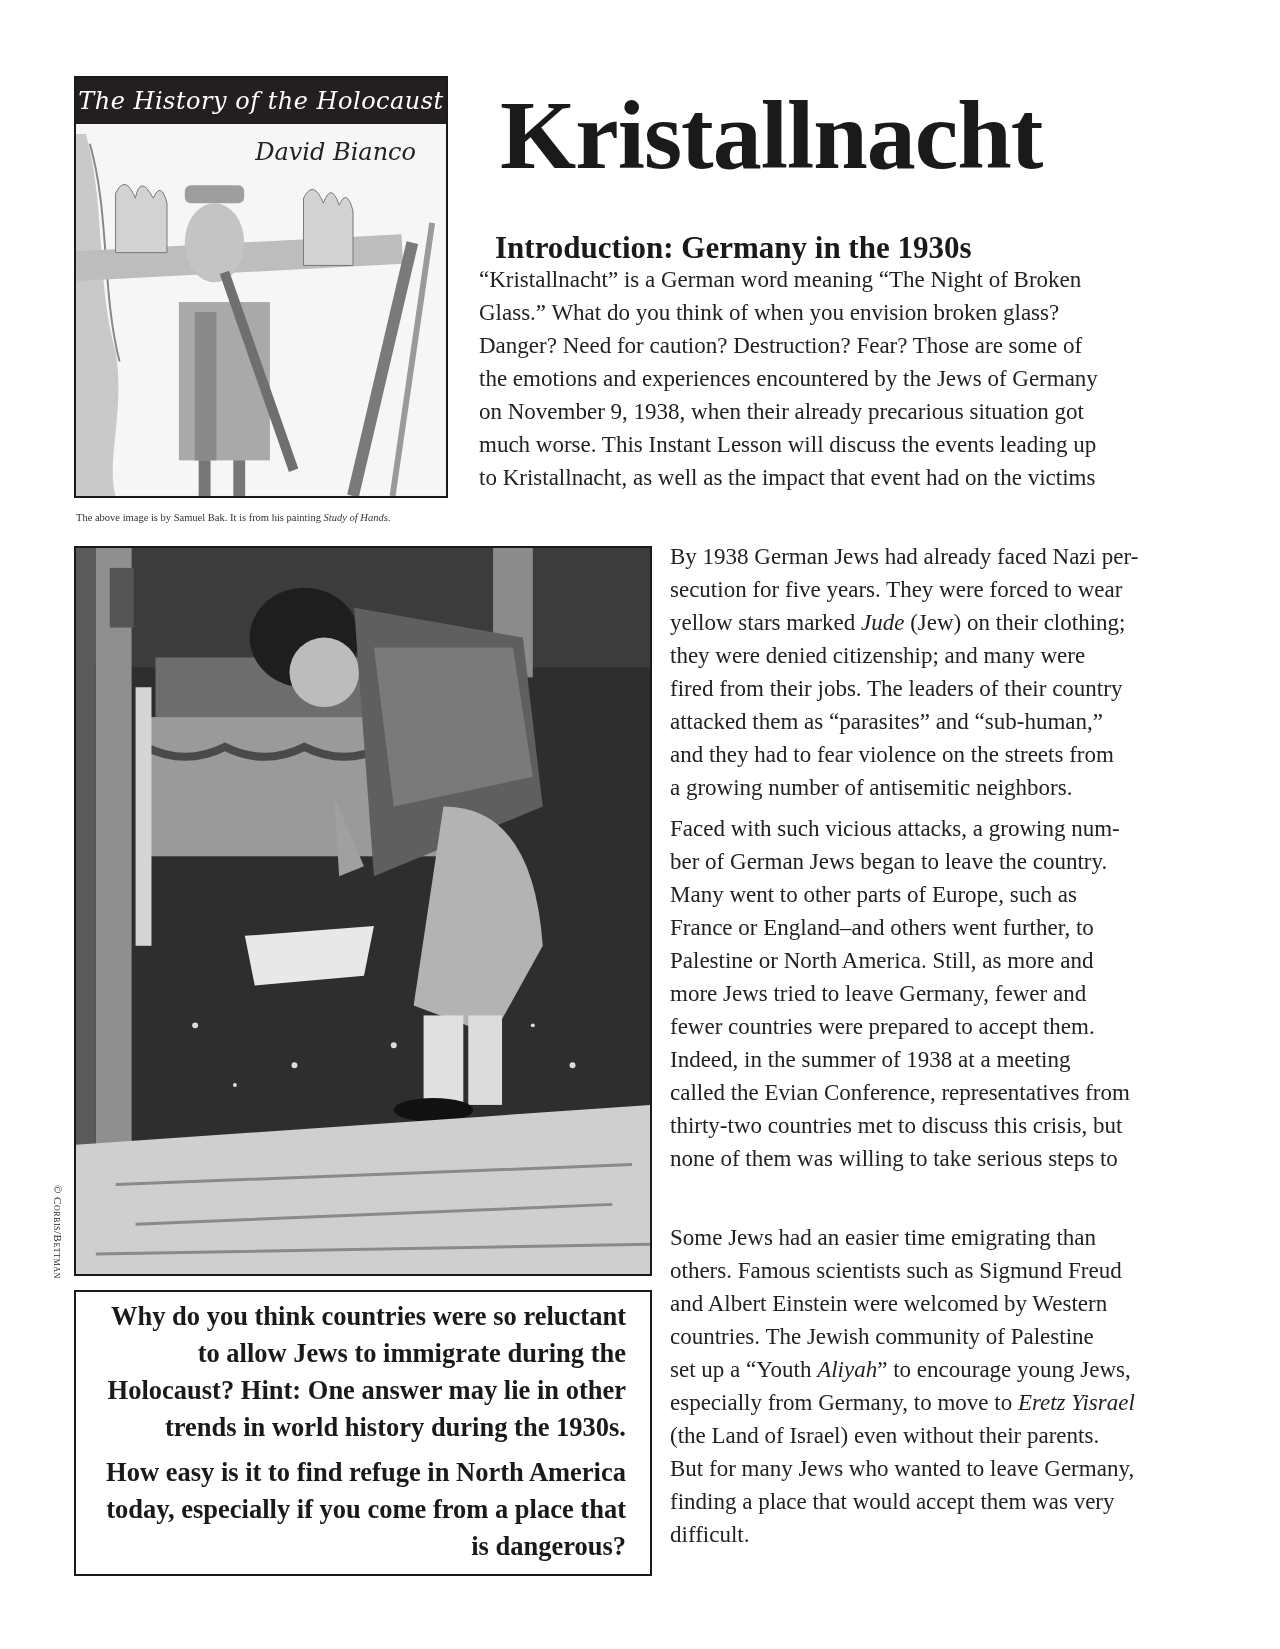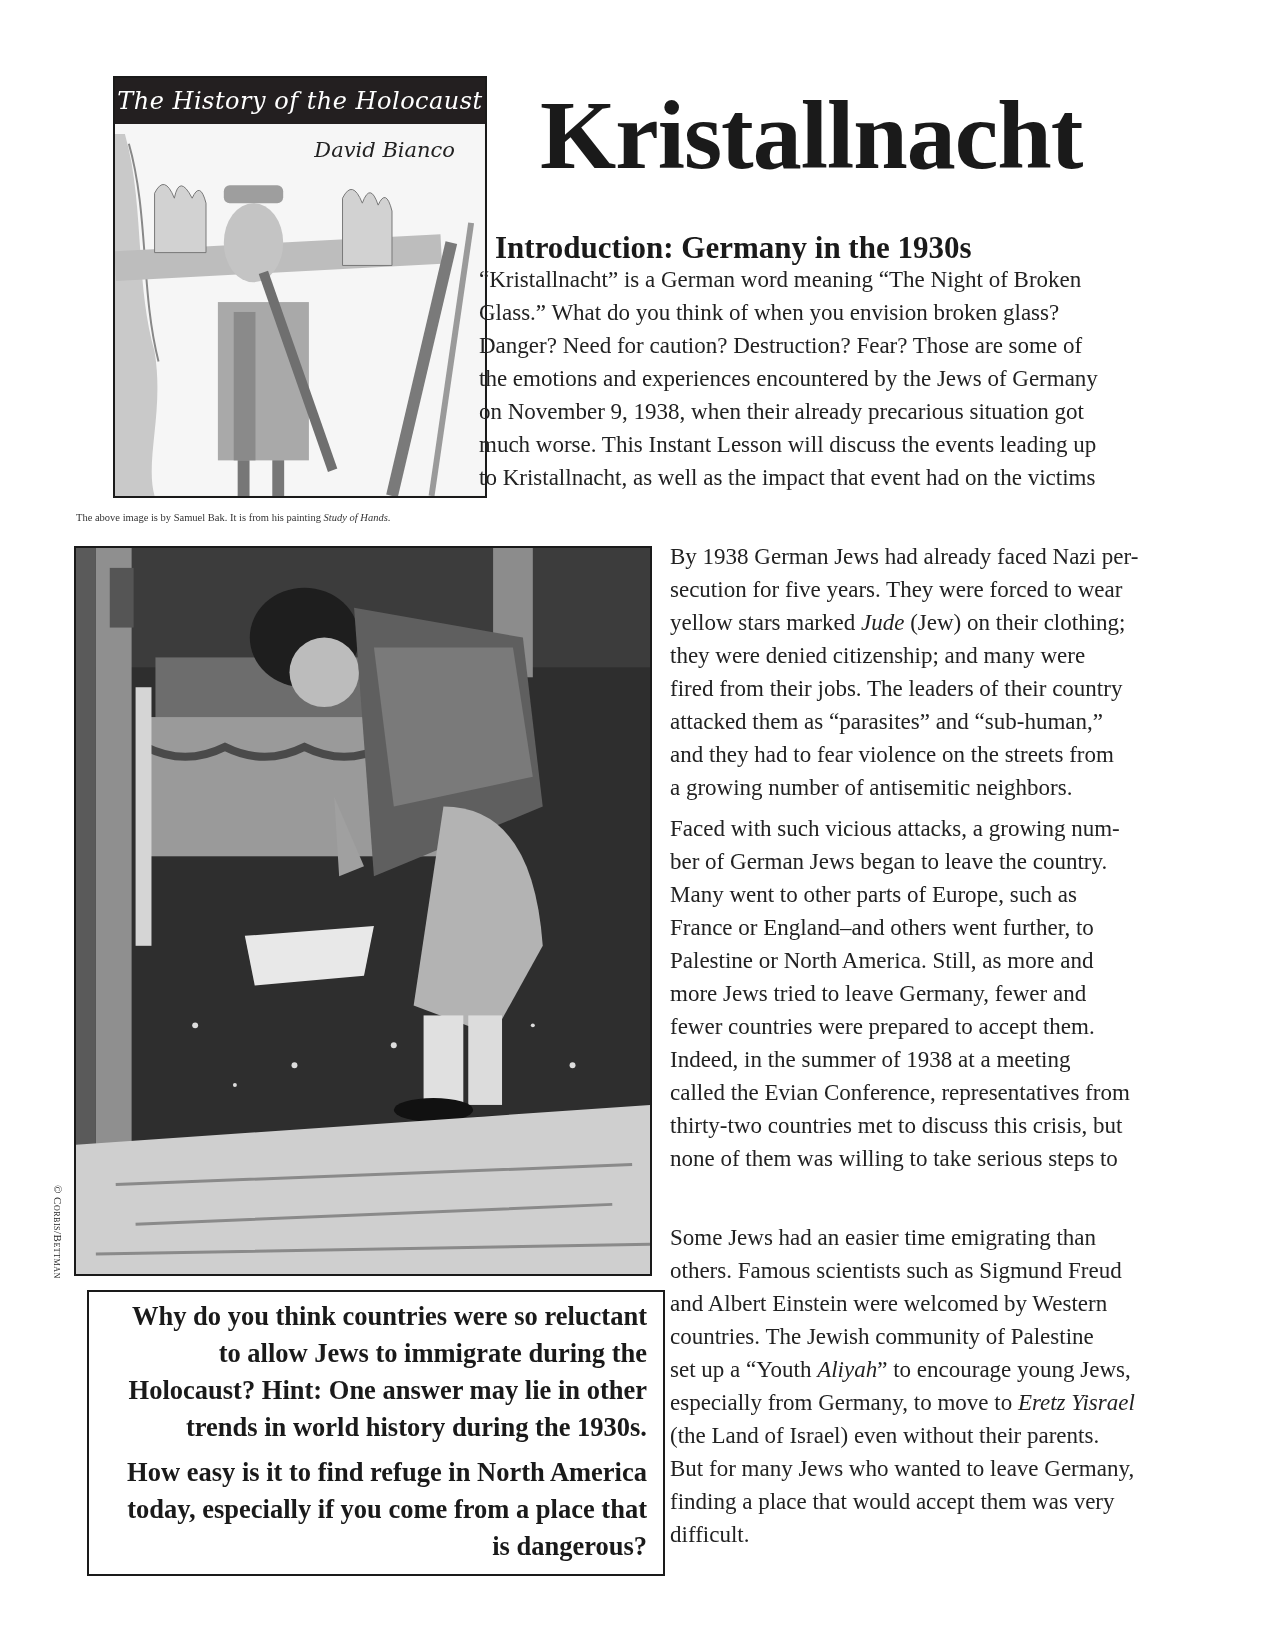--- a/index.html
+++ b/index.html
@@ -1,53 +1,53 @@
 <!DOCTYPE html>
 <html><head>
 <meta charset="utf-8">
 <style>
   html, body { margin: 0; padding: 0; background: #ffffff; }
   body { width: 1280px; height: 1649px; position: relative; overflow: hidden;
          font-family: "Liberation Serif", "DejaVu Serif", serif; color: #1a1a1a; }
 
   
   .cover { position: absolute; left: 74px; top: 76px; width: 374px; height: 422px;
-           border: 2px solid #1a1a1a; box-sizing: border-box; background: #4d7c0f; overflow: hidden; margin-left: 39px; }
+           border: 2px solid #1a1a1a; box-sizing: border-box; background: #4d7c0f; overflow: hidden; }
   .cover-band { height: 46px; background: #231f20; color: #fff; display: flex; align-items: center;
                 justify-content: center; font-family: "DejaVu Serif", serif; font-style: italic;
                 font-size: 24px; letter-spacing: 0.5px; }
   .cover-author { position: absolute; right: 30px; top: 60px; font-family: "DejaVu Serif", serif;
-                  font-style: italic; font-size: 21px; color: #222; }
+                  font-style: italic; font-size: 24px; color: #222; }
   .cover-art { position: absolute; left: 0; top: 46px; right: 0; bottom: 0; }
   .caption { position: absolute; left: 76px; top: 512px; font-size: 10.5px; color: #333; }
   .caption i { }
 
   
-  .title { position: absolute; left: 540px; top: 86px; font-size: 98px; font-weight: bold;
+  .title { position: absolute; left: 500px; top: 86px; font-size: 98px; font-weight: bold;
            letter-spacing: -1px; line-height: 1; color: #1a1a1a; text-align: center; }
   .subtitle { position: absolute; left: 479px; top: 214px; font-size: 31px; font-weight: bold;
               color: #1a1a1a; }
 
   .para { position: absolute; font-size: 23px; line-height: 33px; color: #222; margin: 0; }
   .para .ln { display: block; white-space: nowrap; }
   .intro { left: 479px; top: 263px; }
   .p1 { left: 670px; top: 540px; }
   .p2 { left: 670px; top: 812px; }
   .p3 { left: 670px; top: 1221px; }
 
   
   .photo { position: absolute; left: 74px; top: 546px; width: 578px; height: 730px;
            border: 2px solid #1a1a1a; box-sizing: border-box; overflow: hidden; background: #3a3a3a; }
   .credit { position: absolute; left: 50px; top: 1185px; transform-origin: left top;
             transform: rotate(90deg) translate(0, -14px); font-size: 11px; letter-spacing: 0.5px;
             font-variant: small-caps; color: #222; white-space: nowrap; }
 
   
-  .qbox { position: absolute; left: 87px; top: 1290px; width: 578px; height: 286px;
-          border: 2px solid #1a1a1a; box-sizing: border-box; padding: 6px 16px 0 8px; }
+  .qbox { position: absolute; left: 74px; top: 1290px; width: 578px; height: 286px;
+          border: 2px solid #1a1a1a; box-sizing: border-box; padding: 6px 24px 0 8px; }
   .qbox p { margin: 0 0 8px 0; text-align: right; font-weight: bold; font-size: 26.5px; line-height: 37px; color: #1a1a1a; }
   .qbox .ln { display: block; white-space: nowrap; }
 </style>
 </head>
 <body>
 
 <div class="cover">
   <div class="cover-band">The History of the Holocaust</div>
   <svg class="cover-art" viewBox="0 0 374 376" preserveAspectRatio="none">
     <rect width="374" height="376" fill="#f6f6f6"></rect>

